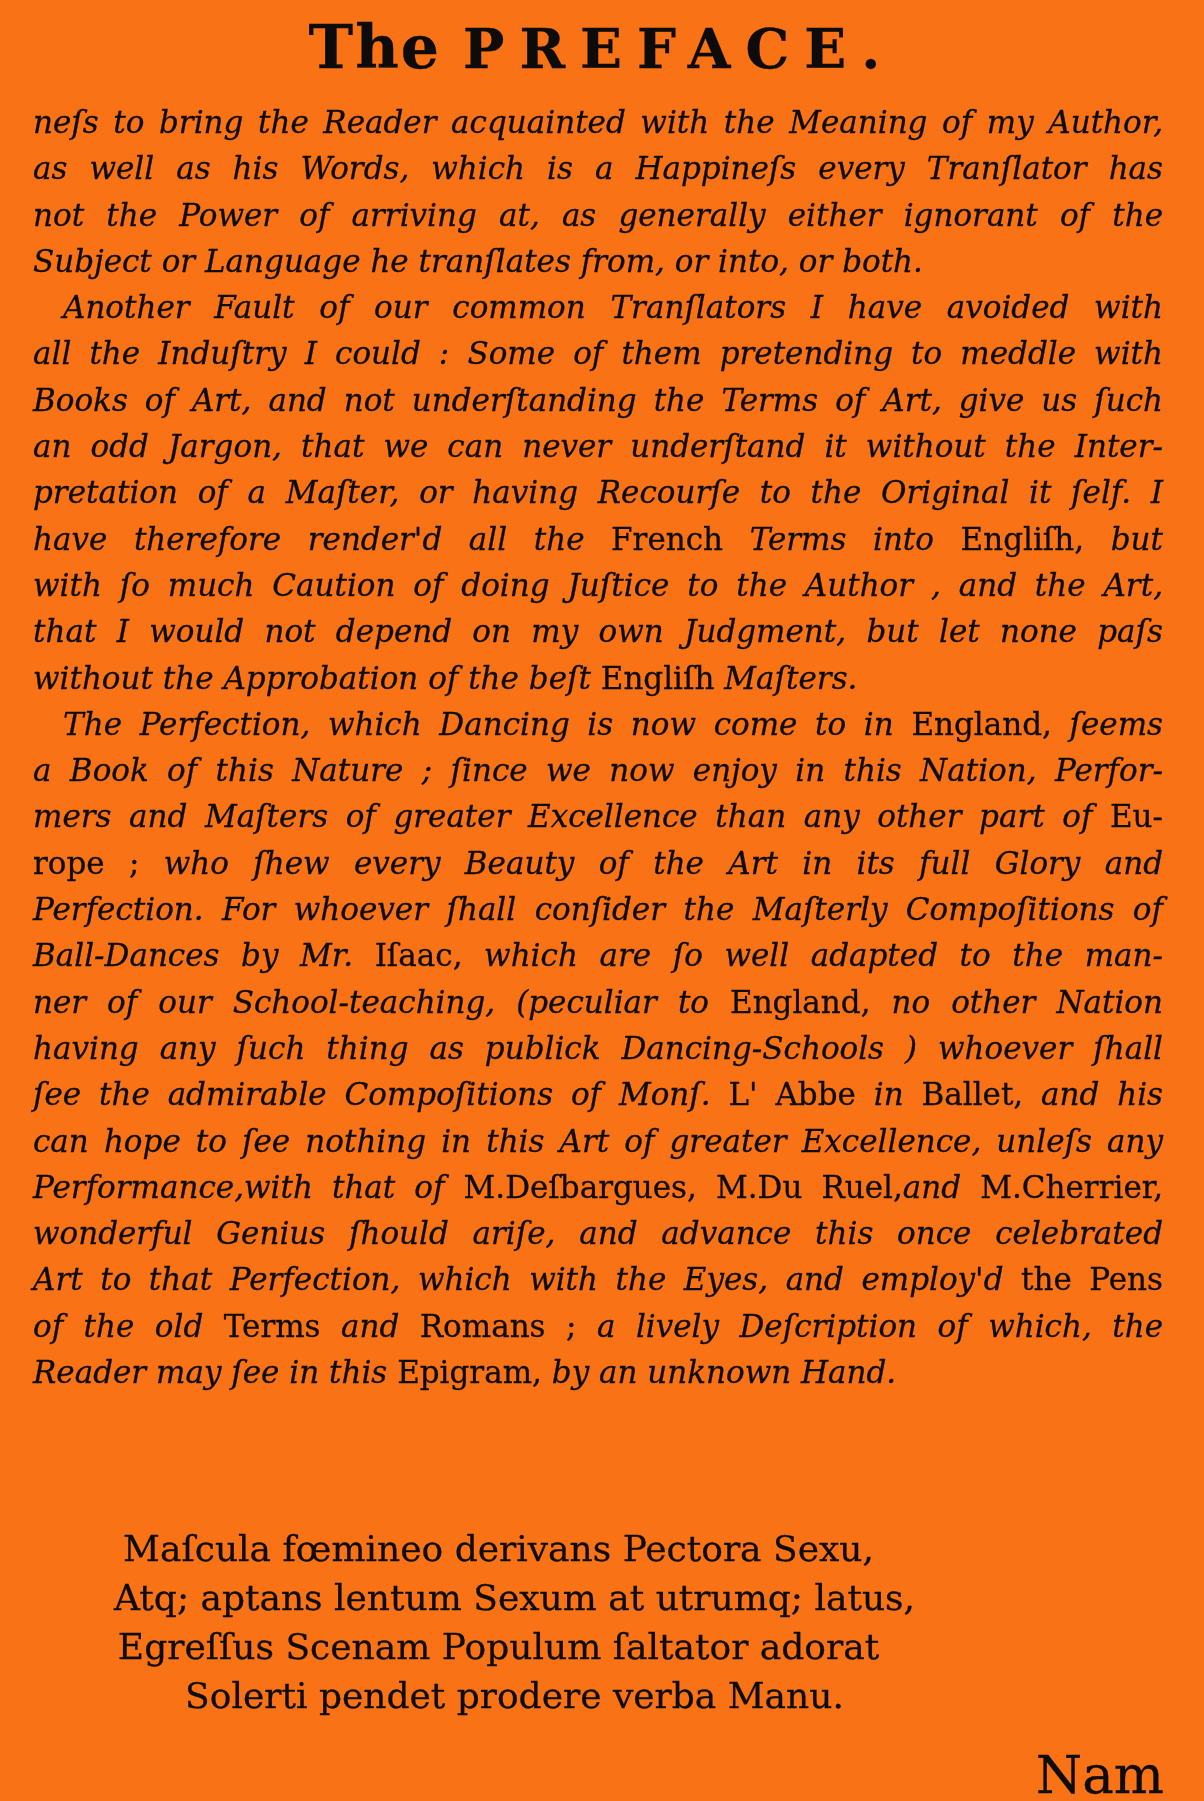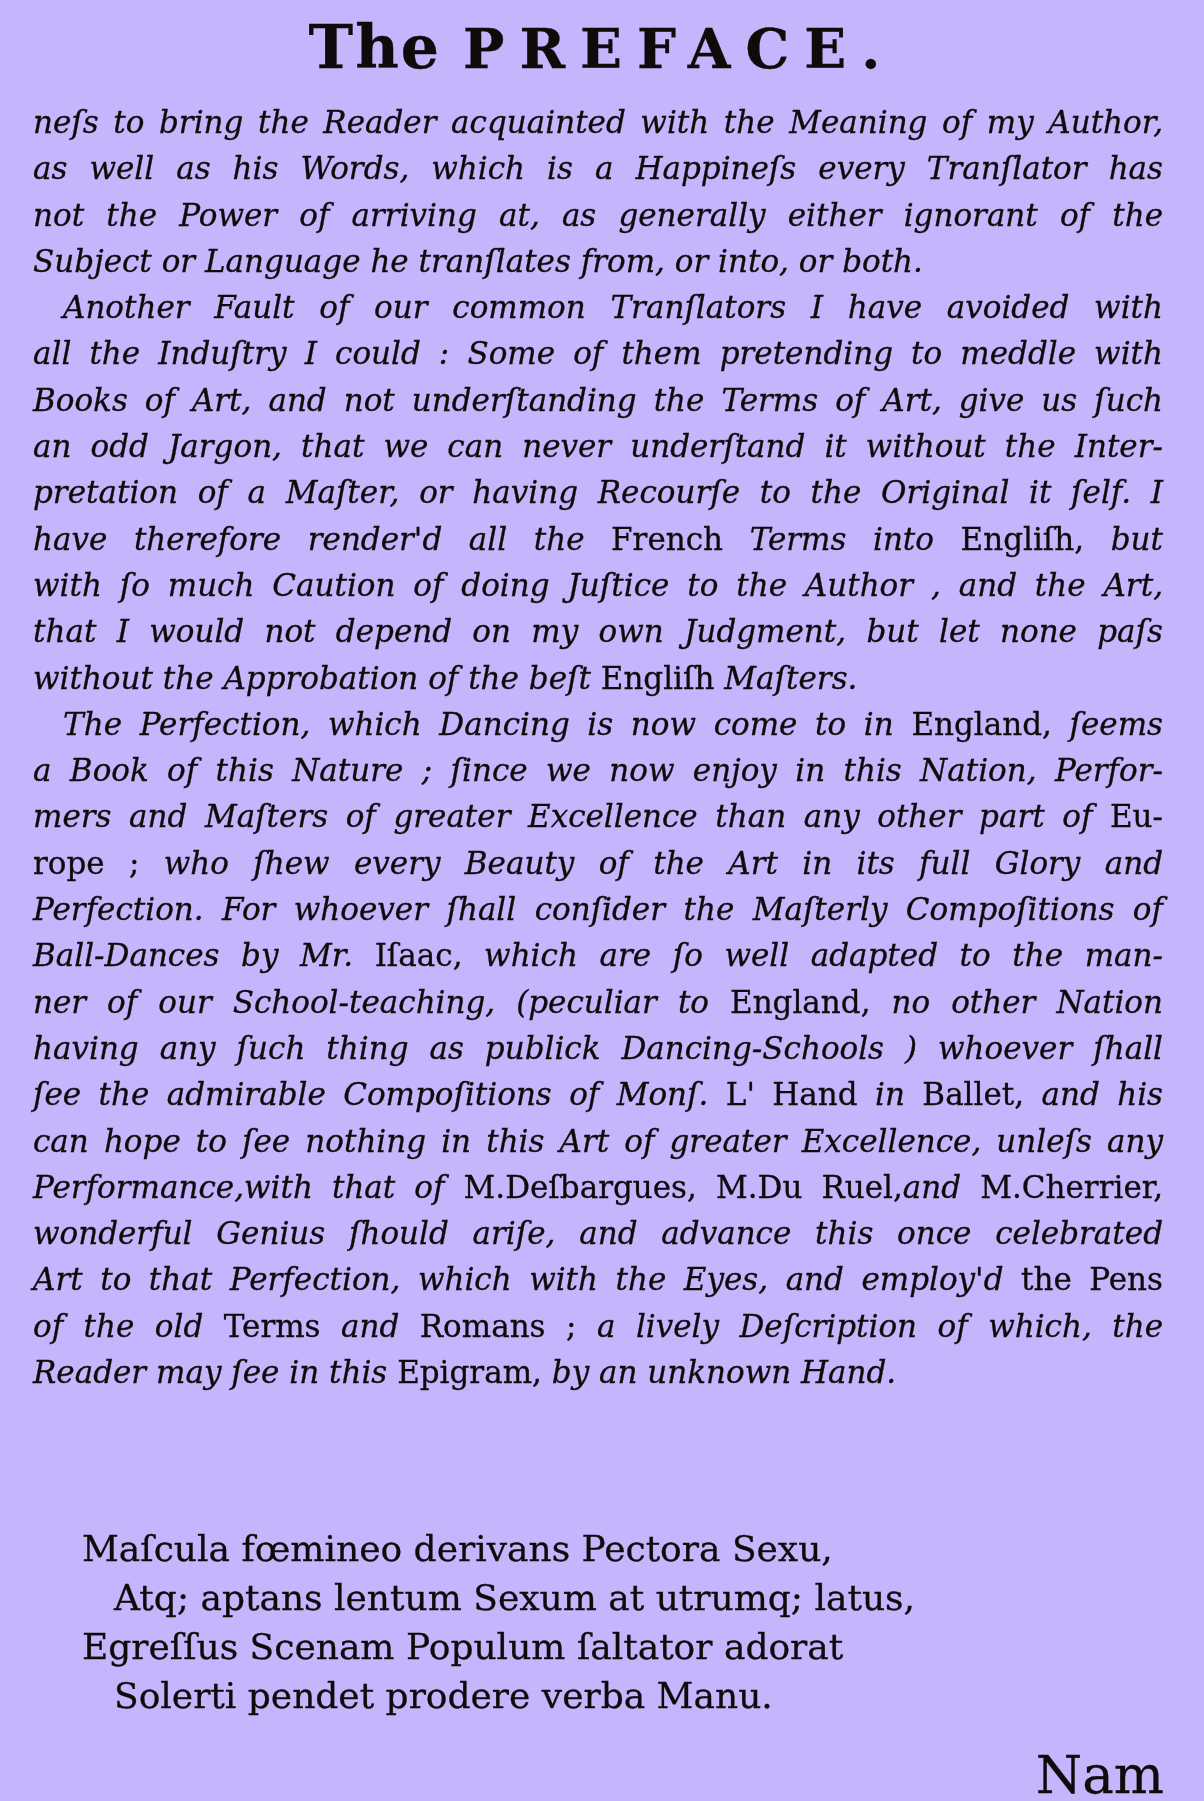--- a/index.html
+++ b/index.html
@@ -6,21 +6,21 @@
   body {
     width: 1204px; height: 1801px;
     background: #ffffff;
     font-family: "DejaVu Serif", "Liberation Serif", serif;
     color: #0d0c0a;
     -webkit-text-stroke: 0.3px #0d0c0a;
   }
   .page {
     position: relative;
     width: 1204px; height: 1801px;
-    background: #c4b5fd;
+    background: #f97316;
     overflow: hidden;
   }
   .title {
     position: absolute;
     top: 12px; left: 0; width: 100%;
     text-align: center;
     white-space: nowrap;
   }
   .t-lead {
     font-size: 60px;
@@ -49,20 +49,21 @@
   .line.just { text-align-last: justify; }
   .line.ind { text-indent: 30px; }
   .rom { font-style: normal; }
   .ita { font-style: italic; }
   .epigram {
     position: absolute;
     top: 1524px; left: 82px;
     font-style: normal;
     font-size: 36px;
     line-height: 49px;
+    text-align: center;
   }
   .ep-line { white-space: nowrap; }
   .ep-line.ep-ind { margin-left: 32px; }
   .catchword {
     position: absolute;
     top: 1744px; right: 40px;
     font-size: 53px;
     font-style: normal;
   }
 </style>
@@ -87,21 +88,21 @@
       <div class="line just"><span class="ita">that I would not depend on my own Judgment, but let none paſs</span></div>
       <div class="line"><span class="ita">without the Approbation of the beſt </span><span class="rom">Engliſh </span><span class="ita">Maſters.</span></div>
       <div class="line just ind"><span class="ita">The Perfection, which Dancing is now come to in </span><span class="rom">England,</span><span class="ita"> ſeems</span></div>
       <div class="line just"><span class="ita">a Book of this Nature ; ſince we now enjoy in this Nation, Perfor-</span></div>
       <div class="line just"><span class="ita">mers and Maſters of greater Excellence than any other part of </span><span class="rom">Eu-</span></div>
       <div class="line just"><span class="rom">rope ; </span><span class="ita">who ſhew every Beauty of the Art in its full Glory and</span></div>
       <div class="line just"><span class="ita">Perfection. For whoever ſhall conſider the Maſterly Compoſitions of</span></div>
       <div class="line just"><span class="ita">Ball-Dances by Mr. </span><span class="rom">Iſaac,</span><span class="ita"> which are ſo well adapted to the man-</span></div>
       <div class="line just"><span class="ita">ner of our School-teaching, (peculiar to </span><span class="rom">England,</span><span class="ita"> no other Nation</span></div>
       <div class="line just"><span class="ita">having any ſuch thing as publick Dancing-Schools ) whoever ſhall</span></div>
-      <div class="line just"><span class="ita">ſee the admirable Compoſitions of Monſ. </span><span class="rom">L' Hand </span><span class="ita">in </span><span class="rom">Ballet,</span><span class="ita"> and his</span></div>
+      <div class="line just"><span class="ita">ſee the admirable Compoſitions of Monſ. </span><span class="rom">L' Abbe </span><span class="ita">in </span><span class="rom">Ballet,</span><span class="ita"> and his</span></div>
       <div class="line just"><span class="ita">can hope to ſee nothing in this Art of greater Excellence, unleſs any</span></div>
       <div class="line just"><span class="ita">Performance,with that of </span><span class="rom">M.Deſbargues, M.Du Ruel,</span><span class="ita">and </span><span class="rom">M.Cherrier,</span></div>
       <div class="line just"><span class="ita">wonderful Genius ſhould ariſe, and advance this once celebrated</span></div>
       <div class="line just"><span class="ita">Art to that Perfection, which with the Eyes, and employ'd </span><span class="rom">the Pens</span></div>
       <div class="line just"><span class="ita">of the old </span><span class="rom">Terms </span><span class="ita">and </span><span class="rom">Romans ; </span><span class="ita">a lively Deſcription of which, the</span></div>
       <div class="line"><span class="ita">Reader may ſee in this </span><span class="rom">Epigram, </span><span class="ita">by an unknown Hand.</span></div>
     </div>
 
   <div class="epigram">
       <div class="ep-line">Maſcula fœmineo derivans Pectora Sexu,</div>

